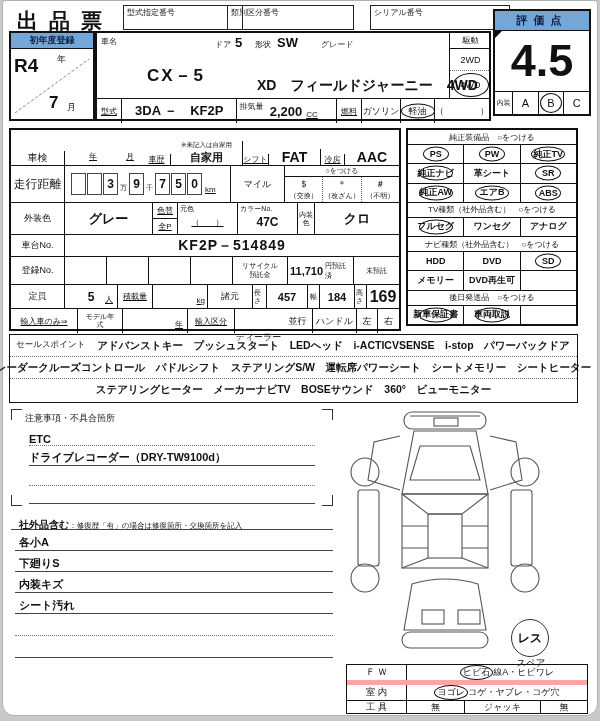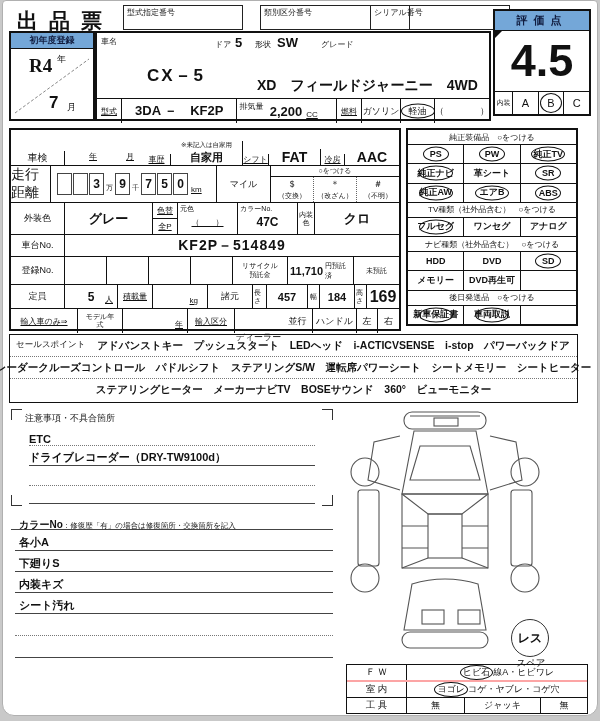--- a/index.html
+++ b/index.html
@@ -46,50 +46,58 @@
 </style>
 </head>
 <body>
 
 <div class="sheet">
 
   <div class="abs bold" style="left:14px;top:6px;font-size:21px;letter-spacing:11px;">出品票</div>
   <div class="abs bx" style="left:120px;top:4px;width:120px;height:25px;">
     <span class="lbl" style="position:absolute;left:3px;top:1px;">型式指定番号</span>
   </div>
-  <div class="abs bx" style="left:257px;top:4px;width:150px;height:25px;">
+  <div class="abs bx" style="left:224px;top:4px;width:127px;height:25px;">
     <span class="lbl" style="position:absolute;left:3px;top:1px;">類別区分番号</span>
   </div>
   <div class="abs bx" style="left:367px;top:4px;width:140px;height:25px;">
     <span class="lbl" style="position:absolute;left:3px;top:1px;">シリアル番号</span>
   </div>
 
   <div class="abs b2" style="left:6px;top:30px;width:86px;height:90px;">
     <div class="blueh" style="height:16px;font-size:9px;border-bottom:1px solid #111;">初年度登録</div>
     <div style="position:relative;height:70px;">
       <svg class="abs" style="left:0;top:0;" width="82" height="70">
           <line x1="4" y1="64" x2="78" y2="10" stroke="#888" stroke-width="1" stroke-dasharray="3 2"></line>
         </svg>
-      <span class="abs bold" style="left:18px;top:6px;font-size:19px;font-family:Liberation Serif, serif;">R4</span>
+      <span class="abs bold" style="left:3px;top:6px;font-size:19px;">R4</span>
       <span class="abs" style="left:46px;top:4px;font-size:9px;">年</span>
       <span class="abs bold" style="left:38px;top:44px;font-size:17px;">7</span>
       <span class="abs" style="left:56px;top:52px;font-size:9px;">月</span>
     </div>
   </div>
 
   <div class="abs b2" style="left:92px;top:30px;width:396px;height:90px;">
     <span class="abs lbl" style="left:4px;top:3px;">車名</span>
     <span class="abs lbl" style="left:118px;top:6px;">ドア</span>
     <span class="abs bold" style="left:138px;top:2px;font-size:13px;">5</span>
     <span class="abs lbl" style="left:158px;top:6px;">形状</span>
     <span class="abs bold" style="left:180px;top:2px;font-size:13px;">SW</span>
     <span class="abs lbl" style="left:224px;top:6px;">グレード</span>
     <span class="abs bold" style="left:50px;top:31px;font-size:17px;letter-spacing:2px;">CX－5</span>
     <span class="abs bold" style="left:160px;top:44px;font-size:14px;white-space:nowrap;">XD　フィールドジャーニー　4WD</span>
 
+    <div class="abs" style="left:352px;top:0;width:42px;height:65px;border-left:1px solid #111;display:flex;flex-direction:column;">
+      <div class="ctr" style="height:16px;border-bottom:1px solid #111;font-size:8px;">駆動</div>
+      <div class="ctr" style="height:22px;border-bottom:1px dotted #666;font-size:9px;">2WD</div>
+      <div class="ctr" style="flex:1;font-size:9px;position:relative;">
+        <span>4WD</span>
+          <span class="mk w4wd"></span>
+      </div>
+    </div>
 
     <div class="abs" style="left:0;top:65px;width:100%;height:25px;border-top:1px solid #111;display:flex;">
       <div class="tc small" style="width:28px;">型式</div>
       <div class="tc bold" style="width:130px;font-size:13px;">3DA －　KF2P</div>
       <div class="tc" style="width:112px;">
         <span class="lbl" style="position:absolute;left:2px;top:2px;">排気量</span>
         <span class="bold" style="font-size:13px;margin-left:14px;">2,200</span>
         <span class="small" style="margin-left:4px;margin-top:6px;">CC</span>
       </div>
       <div class="tc small" style="width:28px;">燃料</div>
@@ -132,21 +140,21 @@
         <span style="font-size:6.5px;">※未記入は自家用</span>
         <span class="bold" style="font-size:11px;">自家用</span>
       </div>
       <div class="tc small" style="width:26px;">シフト</div>
       <div class="tc bold" style="width:52px;font-size:14px;">FAT</div>
       <div class="tc small" style="width:24px;">冷房</div>
       <div class="tc bold" style="flex:1;font-size:14px;">AAC</div>
     </div>
 
     <div class="trow" style="top:36px;height:37px;">
-      <div class="tc" style="width:40px;font-size:14px;">走行距離</div>
+      <div class="tc" style="width:54px;font-size:12px;">走行距離</div>
       <div class="tc" style="width:166px;justify-content:flex-start;padding-left:6px;">
         <span class="odobox"></span>
         <span class="odobox"></span>
         <span class="odobox">3</span>
         <span class="tiny" style="margin:8px 2px 0 1px;">万</span>
         <span class="odobox">9</span>
         <span class="tiny" style="margin:8px 2px 0 1px;">千</span>
         <span class="odobox">7</span>
         <span class="odobox">5</span>
         <span class="odobox">0</span>
@@ -213,21 +221,21 @@
     </div>
 
     <div class="trow" style="top:155px;height:24px;">
       <div class="tc" style="width:54px;font-size:9px;">定員</div>
       <div class="tc" style="width:53px;">
         <span class="bold" style="font-size:12px;">5</span>
         <span class="small" style="position:absolute;right:4px;bottom:3px;">人</span>
       </div>
       <div class="tc small" style="width:35px;">積載量</div>
       <div class="tc" style="width:55px;">
-        <span class="small" style="position:absolute;right:9px;bottom:3px;margin-top:21px;">kg</span>
+        <span class="small" style="position:absolute;right:2px;bottom:3px;margin-top:21px;">kg</span>
       </div>
       <div class="tc" style="width:45px;font-size:9px;">諸元</div>
       <div class="tc tiny" style="width:14px;line-height:1.05;padding:0 1px;">長さ</div>
       <div class="tc bold" style="width:41px;font-size:11px;">457</div>
       <div class="tc tiny" style="width:12px;">幅</div>
       <div class="tc bold" style="width:35px;font-size:11px;">184</div>
       <div class="tc tiny" style="width:12px;line-height:1.05;padding:0 1px;">高さ</div>
       <div class="tc bold" style="flex:1;font-size:16px;">169</div>
     </div>
 
@@ -358,21 +366,21 @@
     <span class="corner c-br"></span>
     <div style="padding:3px 17px 0 14px;font-size:9px;">注意事項・不具合箇所</div>
     <div class="udot bold" style="margin:2px 18px 0 18px;height:19px;font-size:11px;display:flex;align-items:flex-end;">ETC</div>
     <div class="uline bold" style="margin:0 18px;height:20px;font-size:11px;display:flex;align-items:flex-end;">ドライブレコーダー（DRY-TW9100d）</div>
     <div class="udot" style="margin:0 18px;height:20px;"></div>
     <div class="uline" style="margin:0 18px;height:18px;"></div>
   </div>
 
   <div class="abs" style="left:8px;top:513px;width:322px;height:150px;">
     <div class="uline" style="padding-left:8px;height:16px;white-space:nowrap;">
-      <span class="bold" style="font-size:10px;">カラーNo</span><span style="font-size:7.5px;">：修復歴「有」の場合は修復箇所・交換箇所を記入</span>
+      <span class="bold" style="font-size:10px;">社外品含む</span><span style="font-size:7.5px;">：修復歴「有」の場合は修復箇所・交換箇所を記入</span>
     </div>
     <div class="uline bold" style="margin-left:4px;height:21px;font-size:11px;display:flex;align-items:flex-end;padding-left:4px;">各小A</div>
     <div class="uline bold" style="margin-left:4px;height:21px;font-size:11px;display:flex;align-items:flex-end;padding-left:4px;">下廻りS</div>
     <div class="uline bold" style="margin-left:4px;height:21px;font-size:11px;display:flex;align-items:flex-end;padding-left:4px;">内装キズ</div>
     <div class="uline bold" style="margin-left:4px;height:21px;font-size:11px;display:flex;align-items:flex-end;padding-left:4px;">シート汚れ</div>
     <div class="udot" style="margin-left:4px;height:22px;"></div>
     <div class="uline" style="margin-left:4px;height:22px;"></div>
   </div>
 
   <div class="abs diag" style="left:333px;top:405px;width:218px;height:262px;">
@@ -406,21 +414,21 @@
       <rect x="86" y="204" width="22" height="14"></rect>
       <rect x="122" y="204" width="22" height="14"></rect>
 
       <rect x="66" y="226" width="86" height="16" rx="8"></rect>
     </svg>
   </div>
   <div class="abs ctr" style="left:508px;top:618px;width:38px;height:38px;border:1.5px solid #333;border-radius:50%;font-size:12px;font-weight:bold;">レス</div>
   <div class="abs" style="left:506px;top:656px;width:44px;text-align:center;font-size:9.5px;">スペア</div>
 
   <div class="abs" style="left:343px;top:663px;width:242px;height:50px;border:1px solid #111;display:flex;flex-direction:column;">
-    <div style="flex:1;display:flex;border-bottom:2px solid #fca5a5;gap:20px;">
+    <div style="flex:1;display:flex;border-bottom:5px solid #fca5a5;gap:20px;">
       <div class="tc" style="width:60px;font-size:9.5px;">Ｆ Ｗ</div>
       <div class="tc" style="flex:1;font-size:9px;white-space:nowrap;">
         <span class="mk-inline">ヒビ石</span>
           <span>線A・ヒビワレ</span>
       </div>
     </div>
     <div style="flex:1;display:flex;border-bottom:1px solid #111;">
       <div class="tc" style="width:60px;font-size:9.5px;">室 内</div>
       <div class="tc" style="flex:1;font-size:9px;white-space:nowrap;">
         <span class="mk-inline">ヨゴレ</span>

